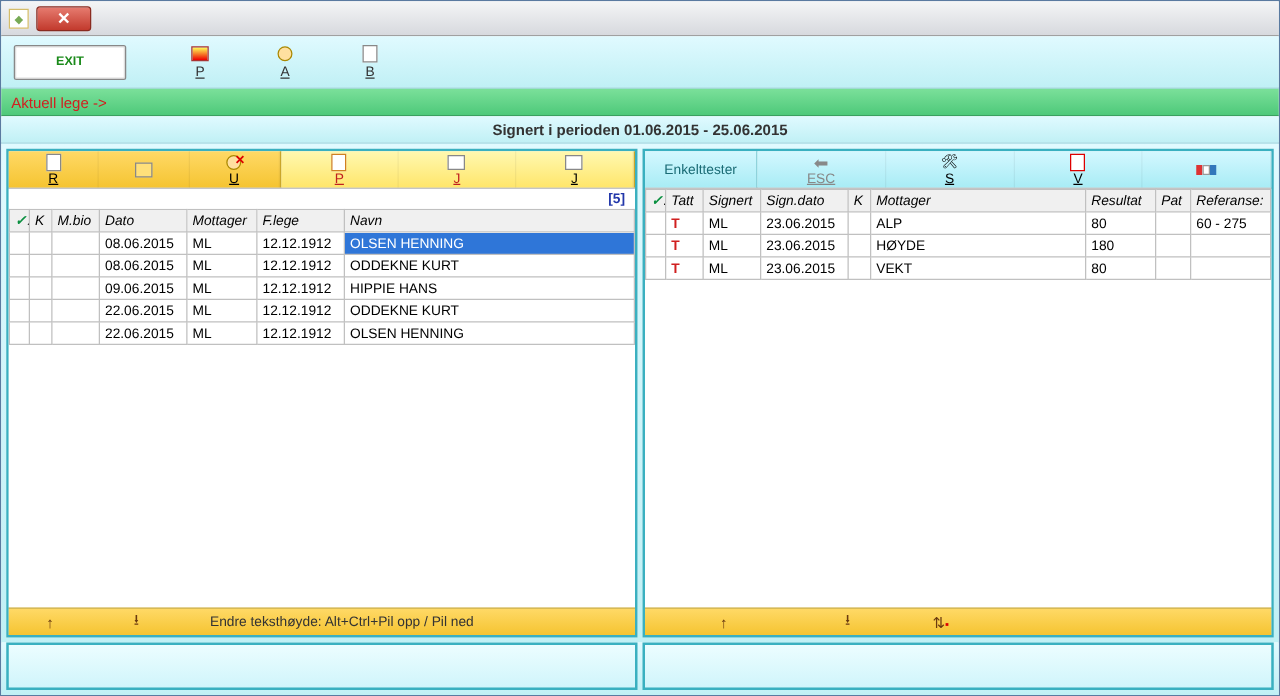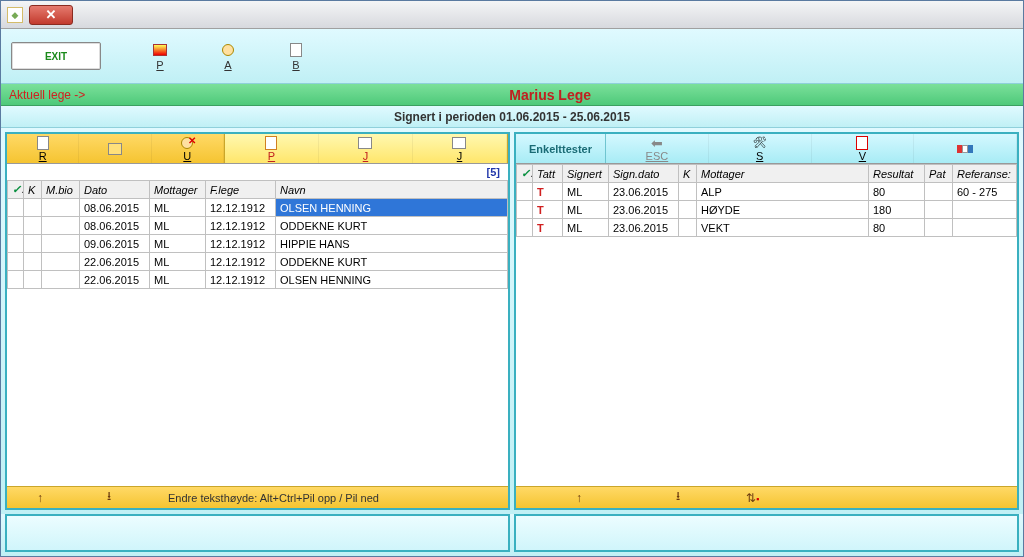--- a/index.html
+++ b/index.html
@@ -37,21 +37,21 @@
   .titlebar .close {
     width: 44px; height: 20px;
     background: linear-gradient(to bottom, #e67b6f, #c23a2d);
     border: 1px solid #8a2b20;
     border-radius: 3px;
     color: #fff; display: flex; align-items: center; justify-content: center;
     font-weight: bold; font-size: 13px; cursor: pointer;
   }
 
   .toolbar {
-    height: 55px;
+    height: 42px;
     background: linear-gradient(to bottom, #e0faff, #c0f0f5);
     display: flex;
     align-items: center;
     padding: 4px 10px;
     gap: 50px;
     border-bottom: 1px solid #8fd0db;
   }
   .exit-btn {
     width: 90px; height: 28px;
     background: #fff; border: 1px solid #888; border-radius: 2px;
@@ -187,21 +187,20 @@
     <div class="tb-item">
       <div class="icon-box">
           <div class="ico-doc"></div>
         </div>
       <div class="lbl">B</div>
     </div>
   </div>
 
   <div class="aktuelle-bar">
     <span class="label">Aktuell lege -&gt;</span>
-    <span class="name">Marius Lege</span>
   </div>
 
   <div class="period-bar">
     <span>Signert i perioden 01.06.2015 - 25.06.2015</span>
   </div>
 
   <div class="main">
 
     <div class="pane">
       <div class="pane-toolbar">
@@ -325,21 +324,21 @@
       <div class="footer-bar">
         <span class="arrow up">↑</span>
         <span class="arrow down">⭳</span>
         <span class="ftext">Endre teksthøyde: Alt+Ctrl+Pil opp / Pil ned</span>
       </div>
     </div>
 
     <div class="pane">
       <div class="pane-toolbar">
         <div class="pt-cyan" style="flex:0 0 90px; align-items:center; justify-content:center; border-right:1px solid #6fc5d0;">
-          <div style="font-weight:bold; color:#1a6b75; padding:0 6px;">
+          <div style="font-weight:normal; color:#1a6b75; padding:0 6px;">
             <span>Enkelttester</span>
           </div>
         </div>
         <div class="pt-cyan">
           <div class="pt-btn">
             <div class="ico ico-esc">⬅</div>
             <span class="lbl" style="color:#888">ESC</span>
           </div>
           <div class="pt-btn">
             <div class="ico">🛠</div>

